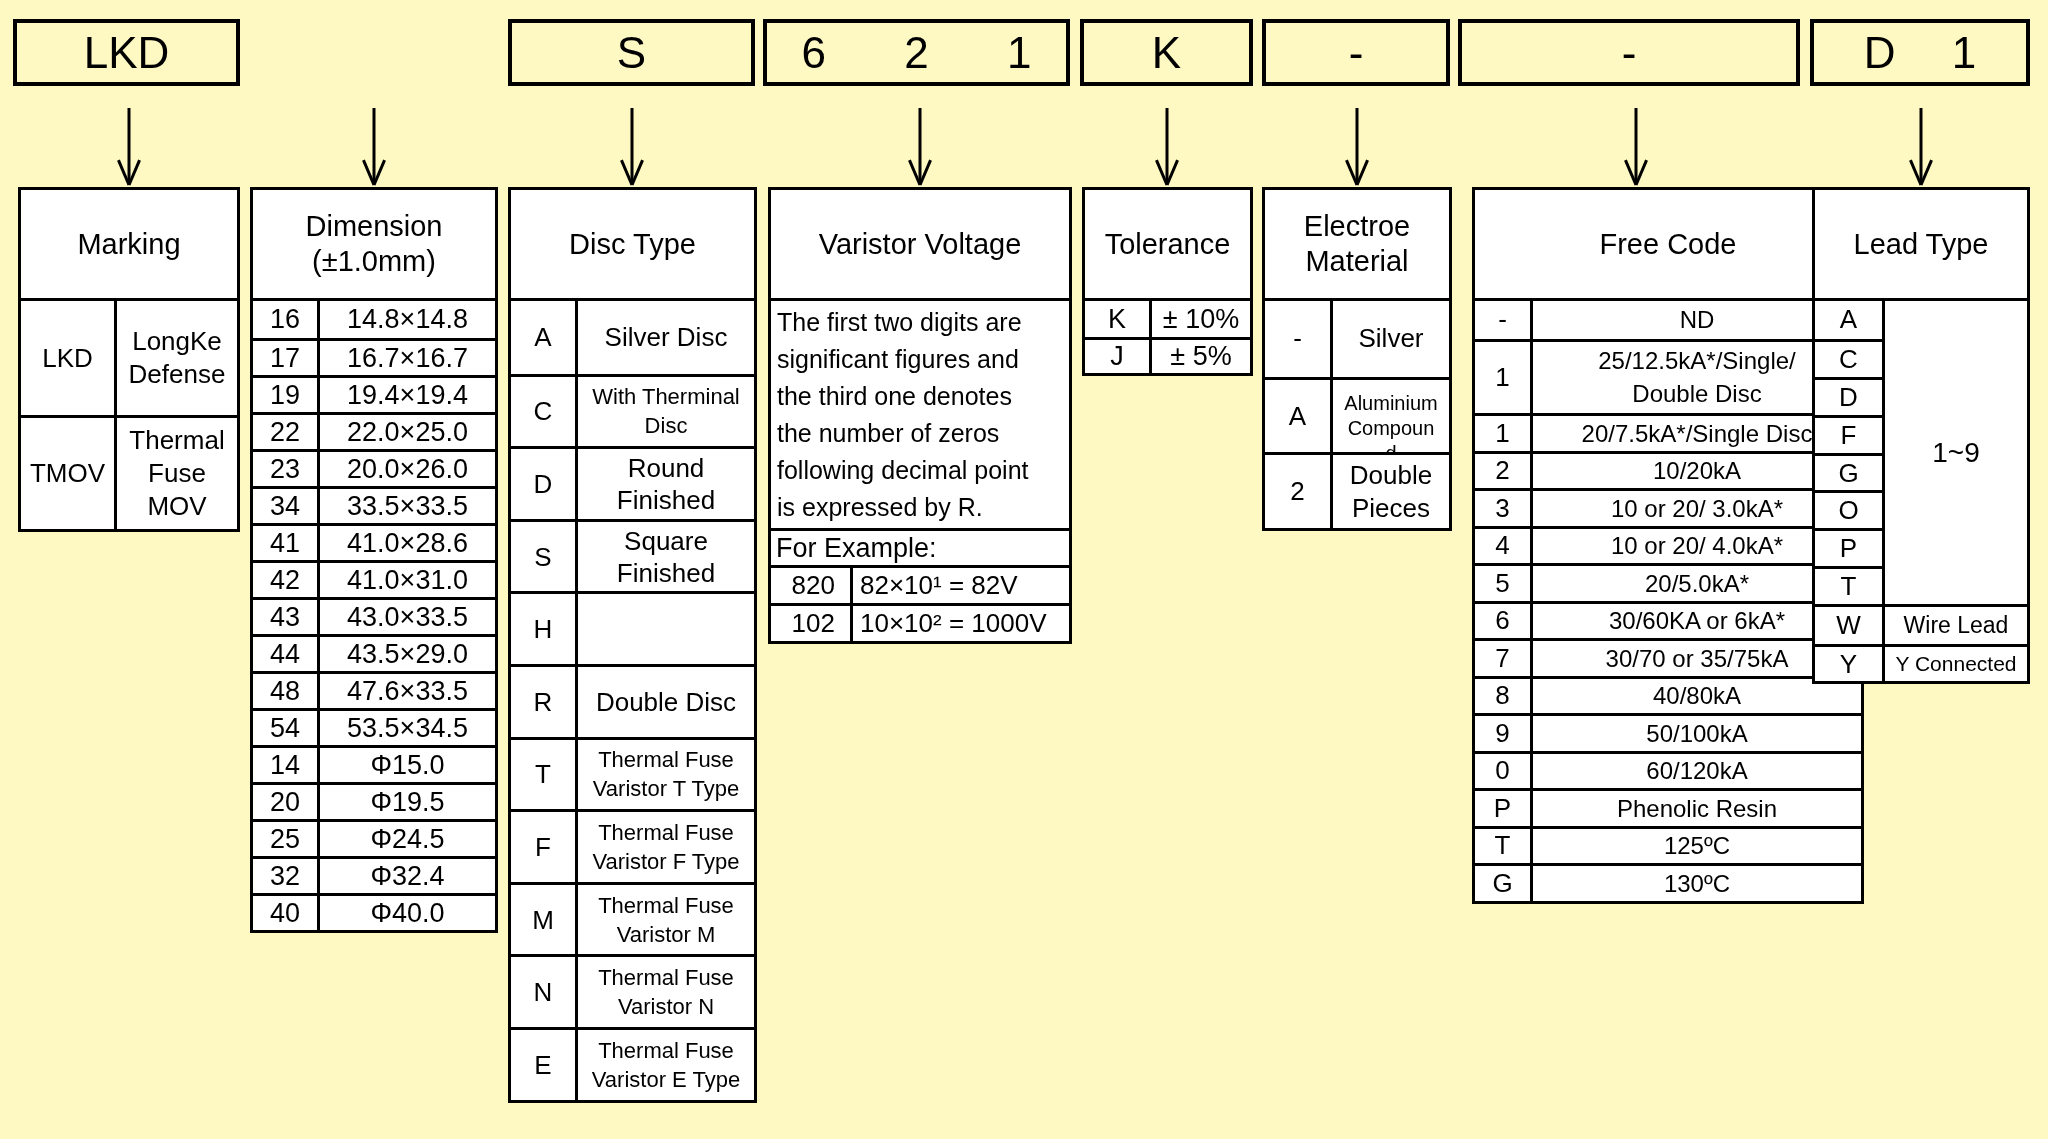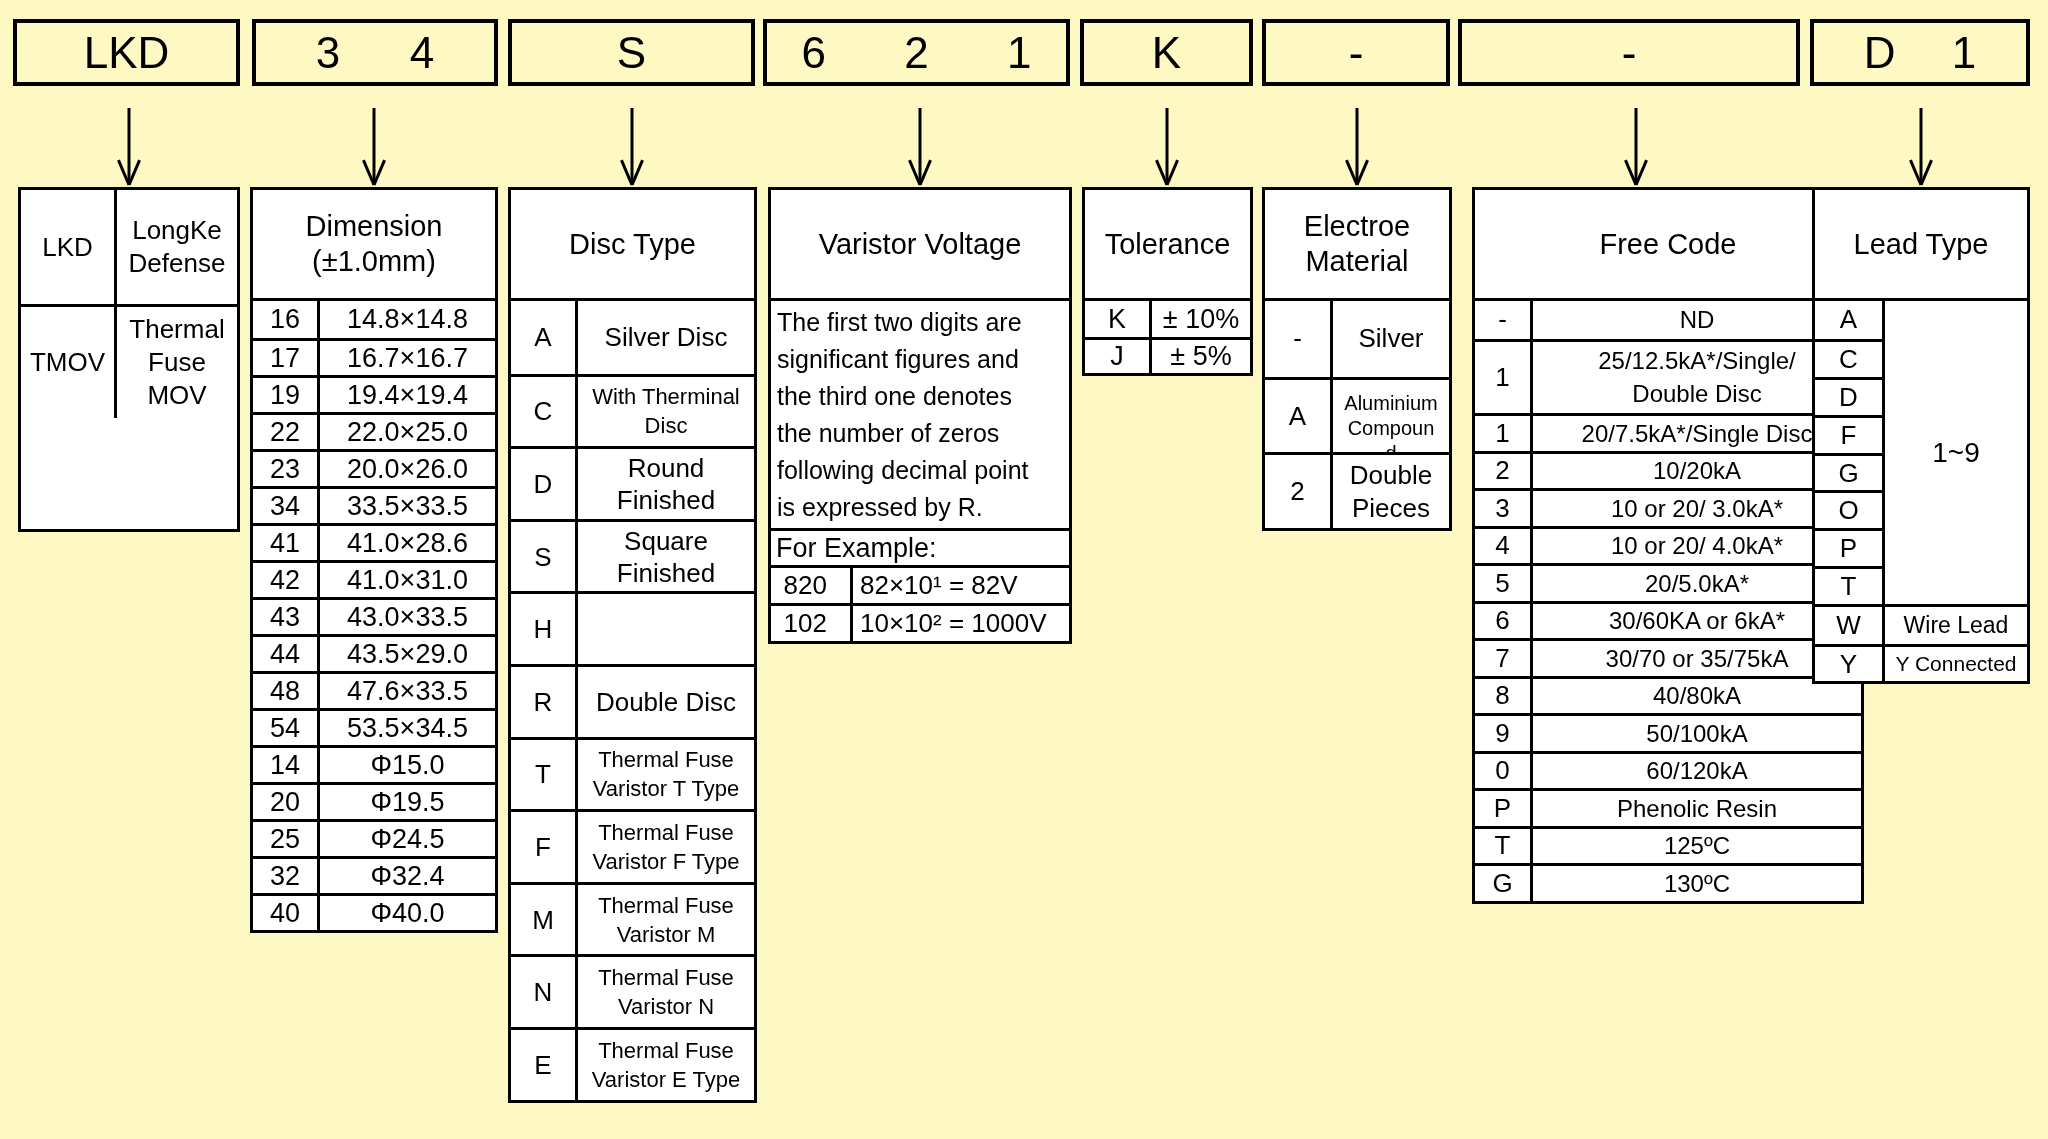--- a/index.html
+++ b/index.html
@@ -55,21 +55,21 @@
   .disc-row .code{width:67px}
   .disc-row.sm .label{font-size:22px;line-height:29px}
 
   
   #t-voltage{left:768px;width:304px;height:457px}
   .desc{height:227px;box-sizing:border-box;padding:3px 21px 0 6px;font-size:25px;line-height:37px;
         white-space:pre-line;text-align:left}
   .ex-label{height:37px;border-top:3px solid #000;box-sizing:border-box;display:flex;align-items:center;
         padding-left:5px;font-size:27px}
   .ex-row{height:38px;border-top:3px solid #000;font-size:26px}
-  .ex-row .code{width:82px;justify-content:flex-end;padding-right:23px}
+  .ex-row .code{width:82px;justify-content:flex-end;padding-right:15px}
   .ex-row .val{justify-content:flex-start;padding-left:7px;text-align:left}
 
   
   #t-tolerance{left:1082px;width:171px;height:189px}
   .tol-row{height:36px;font-size:27px}
   .tol-row .code{width:67px}
 
   
   #t-electrode{left:1262px;width:190px;height:344px}
   .em-row{height:75.7px;font-size:26px;line-height:33px}
@@ -94,21 +94,20 @@
   .lt-row{height:37px;font-size:23px}
   .lt-row .code{width:70px;font-size:26px}
   .lt-row.sm .label{font-size:21px}
 </style>
 </head>
 <body>
 
 <div class="page">
 
   <div class="box" id="b1">LKD</div>
-  <div class="box" id="b2">3 4</div>
   <div class="box" id="b3">S</div>
   <div class="box" id="b4">6 2 1</div>
   <div class="box" id="b5">K</div>
   <div class="box" id="b6">-</div>
   <div class="box" id="b7">-</div>
   <div class="box" id="b8">D 1</div>
 
   <div class="arrow" id="a1">
       <span class="shaft"></span>
     </div>
@@ -128,20 +127,21 @@
       <span class="shaft"></span>
     </div>
   <div class="arrow" id="a7">
       <span class="shaft"></span>
     </div>
   <div class="arrow" id="a8">
       <span class="shaft"></span>
     </div>
 
   <section class="tbl" id="t-marking">
+    <div class="hdr">Marking</div>
     <div>
 
         <div class="row m-row">
           <div class="cell code">LKD</div>
           <div class="cell label">LongKe
 Defense</div>
         </div>
 
         <div class="row m-row">
           <div class="cell code">TMOV</div>

